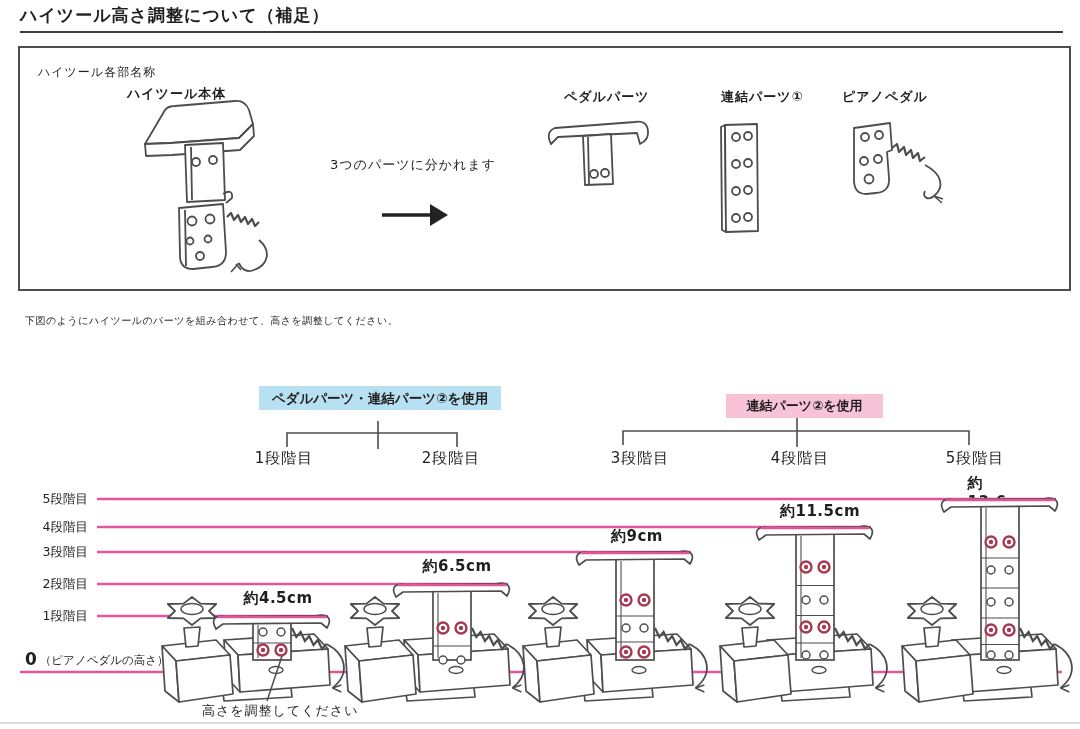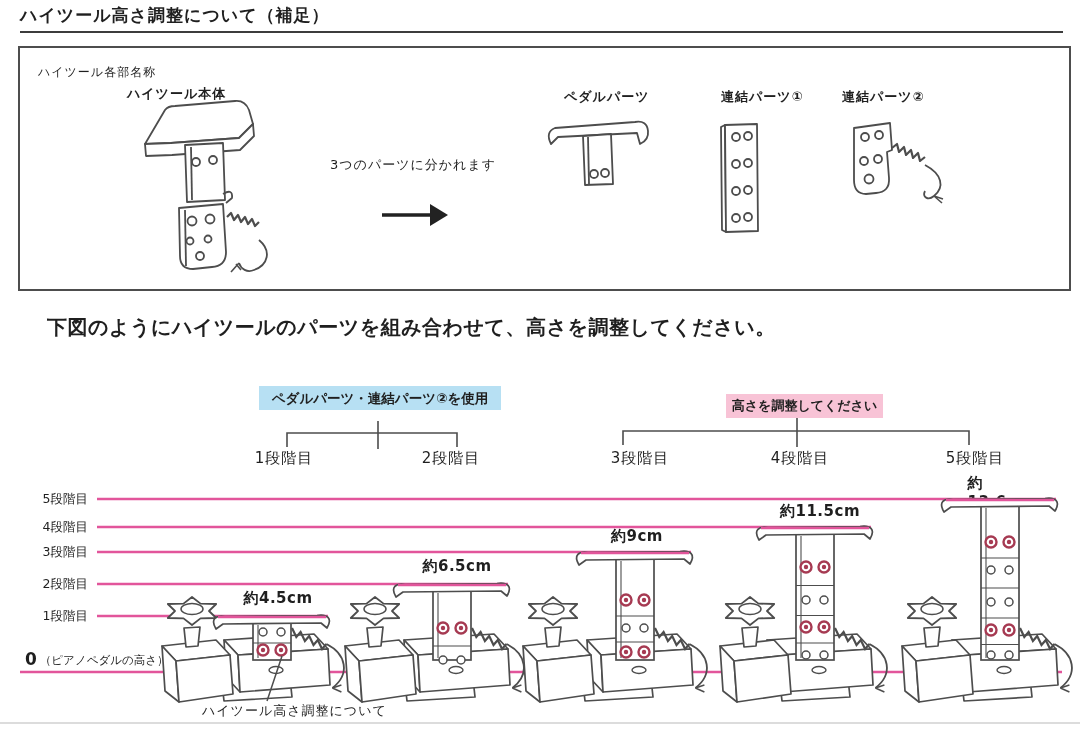--- a/index.html
+++ b/index.html
@@ -5,21 +5,21 @@
   html,body{margin:0;padding:0;background:#fff;}
   .page{position:relative;width:1080px;height:729px;background:#ffffff;overflow:hidden;
         font-family:"DejaVu Sans","Liberation Sans",sans-serif;color:#1f1f1f;}
   .abs{position:absolute;}
   .title{left:20px;top:4px;font-size:17px;font-weight:bold;letter-spacing:1px;}
   .title-rule{left:20px;top:31px;width:1043px;height:0;border-top:2px solid #3c3c3c;}
   .parts-box{left:18px;top:46px;width:1049px;height:241px;border:2px solid #4d4d4d;background:#fff;}
   .box-title{left:38px;top:64px;font-size:12px;font-weight:500;letter-spacing:1px;}
   .part-lbl{font-size:13px;letter-spacing:1px;font-weight:bold;}
   .split-note{left:330px;top:156px;font-size:13px;font-weight:500;letter-spacing:1px;}
-  .instr-main{left:25px;top:314px;font-size:20px;font-weight:700;letter-spacing:0.5px;margin-left:22px;}
+  .instr-main{left:25px;top:314px;font-size:10px;font-weight:400;letter-spacing:0.5px;}
   .instr-note{left:25px;top:347px;font-size:13px;letter-spacing:0.5px;}
   .chip{height:24px;line-height:24px;text-align:center;font-weight:600;}
   .chip-blue{left:259px;top:372px;width:242px;background:#b7e0f3;font-size:13.5px;margin-top:14px;}
   .chip-pink{left:726px;top:394px;width:157px;background:#f8c3d6;font-size:13px;}
   .stage-name{top:449px;font-size:15px;font-weight:500;transform:translateX(-50%);letter-spacing:1px;}
   .axis-lbl{width:72px;left:16px;text-align:right;font-size:12.5px;font-weight:500;height:16px;line-height:16px;}
   .zero-lbl{left:25px;top:649px;font-size:11.5px;}
   .zero-lbl b{font-size:17px;font-weight:600;margin-right:3px;vertical-align:-1px;}
   .h-lbl{font-size:15px;font-weight:600;transform:translateX(-50%);letter-spacing:0.5px;}
   .bolt-note{left:202px;top:702px;font-size:13px;letter-spacing:1px;}
@@ -60,21 +60,21 @@
 
   <div class="abs split-note">3つのパーツに分かれます</div>
 
   <svg class="abs" style="left:378px;top:198px;" width="72" height="34" viewBox="0 0 72 34">
     <line x1="4" y1="17" x2="52" y2="17" stroke="#222" stroke-width="3.5"></line>
     <polygon points="52,6 70,17 52,28" fill="#222"></polygon>
   </svg>
 
   <div class="abs part-lbl" style="left:564px;top:88px;">ペダルパーツ</div>
   <div class="abs part-lbl" style="left:721px;top:88px;">連結パーツ①</div>
-  <div class="abs part-lbl" style="left:842px;top:88px;">連結パーツ②</div>
+  <div class="abs part-lbl" style="left:842px;top:88px;">ピアノペダル</div>
 
   <svg class="abs" style="left:543px;top:116px;" width="110" height="72" viewBox="0 0 110 72" fill="#fff" stroke="#4d4d4d" stroke-width="1.8" stroke-linejoin="round">
     <path d="M8,28 Q2,16 12,12 L92,6 Q104,4 105,15 Q106,24 97,28 L94,17 L15,21 Z"></path>
     <path d="M40,20 L68,18 L70,68 L42,69 Z"></path>
     <line x1="45" y1="21" x2="46" y2="68"></line>
     <circle cx="51" cy="58" r="4"></circle>
       <circle cx="62" cy="57" r="4"></circle>
   </svg>
 
   <svg class="abs" style="left:717px;top:120px;" width="46" height="116" viewBox="0 0 46 116" fill="#fff" stroke="#4d4d4d" stroke-width="1.8" stroke-linejoin="round">
@@ -98,42 +98,42 @@
       <circle cx="32" cy="41" r="4"></circle>
     <circle cx="23" cy="61" r="4.5"></circle>
     <path d="M46,30 l5,-4 l2,8 l5,-5 l2,8 l5,-5 l2,8 l5,-5 l2,8 l5,-4" fill="none" stroke-width="2.2"></path>
     <path d="M79,47 C96,56 99,69 88,78 C82,83 76,79 79,73" fill="none" stroke-width="1.8"></path>
     <path d="M88,78 l9,3 M88,78 l8,7" fill="none" stroke-width="1.6"></path>
   </svg>
 
   <div class="abs instr-main">下図のようにハイツールのパーツを組み合わせて、高さを調整してください。</div>
 
   <div class="abs chip chip-blue">ペダルパーツ・連結パーツ②を使用</div>
-  <div class="abs chip chip-pink">高さを調整してください</div>
+  <div class="abs chip chip-pink">連結パーツ②を使用</div>
 
   <div class="abs stage-name" style="left:284px;">1段階目</div>
   <div class="abs stage-name" style="left:451px;">2段階目</div>
   <div class="abs stage-name" style="left:640px;">3段階目</div>
   <div class="abs stage-name" style="left:800px;">4段階目</div>
   <div class="abs stage-name" style="left:975px;">5段階目</div>
 
   <div class="abs axis-lbl" style="top:491px;">5段階目</div>
   <div class="abs axis-lbl" style="top:519px;">4段階目</div>
   <div class="abs axis-lbl" style="top:544px;">3段階目</div>
   <div class="abs axis-lbl" style="top:576px;">2段階目</div>
   <div class="abs axis-lbl" style="top:608px;">1段階目</div>
   <div class="abs zero-lbl"><b>0</b><span>（ピアノペダルの高さ）</span></div>
 
   <div class="abs h-lbl" style="left:274px;top:589px;padding-left:8px;">約4.5cm</div>
   <div class="abs h-lbl" style="left:457px;top:557px;">約6.5cm</div>
   <div class="abs h-lbl" style="left:637px;top:527px;">約9cm</div>
   <div class="abs h-lbl" style="left:820px;top:502px;text-align:center;">約11.5cm</div>
   <div class="abs h-lbl" style="left:1005px;top:474px;">約13.6cm</div>
 
-  <div class="abs bolt-note">ハイツール高さ調整について</div>
+  <div class="abs bolt-note">高さを調整してください</div>
 
   <svg id="diagram-svg" class="abs" style="left:0;top:388px;" width="1080" height="341" viewBox="0 388 1080 341">
       <line x1="97" y1="616" x2="328" y2="616" stroke="#e2559b" stroke-width="2.4"></line>
       <line x1="97" y1="584" x2="508" y2="584" stroke="#e2559b" stroke-width="2.4"></line>
       <line x1="97" y1="552" x2="691" y2="552" stroke="#e2559b" stroke-width="2.4"></line>
       <line x1="97" y1="527" x2="871" y2="527" stroke="#e2559b" stroke-width="2.4"></line>
       <line x1="97" y1="499" x2="1056" y2="499" stroke="#e2559b" stroke-width="2.4"></line>
       <line x1="20" y1="672" x2="1062" y2="672" stroke="#e2559b" stroke-width="2.4"></line>
       <polygon points="220,666 288,660 292,697 224,701" fill="#fff" stroke="#4d4d4d" stroke-width="1.7" stroke-linejoin="round"></polygon>
       <polygon points="224,640 314,634 328,649 238,655" fill="#fff" stroke="#4d4d4d" stroke-width="1.7" stroke-linejoin="round"></polygon>

